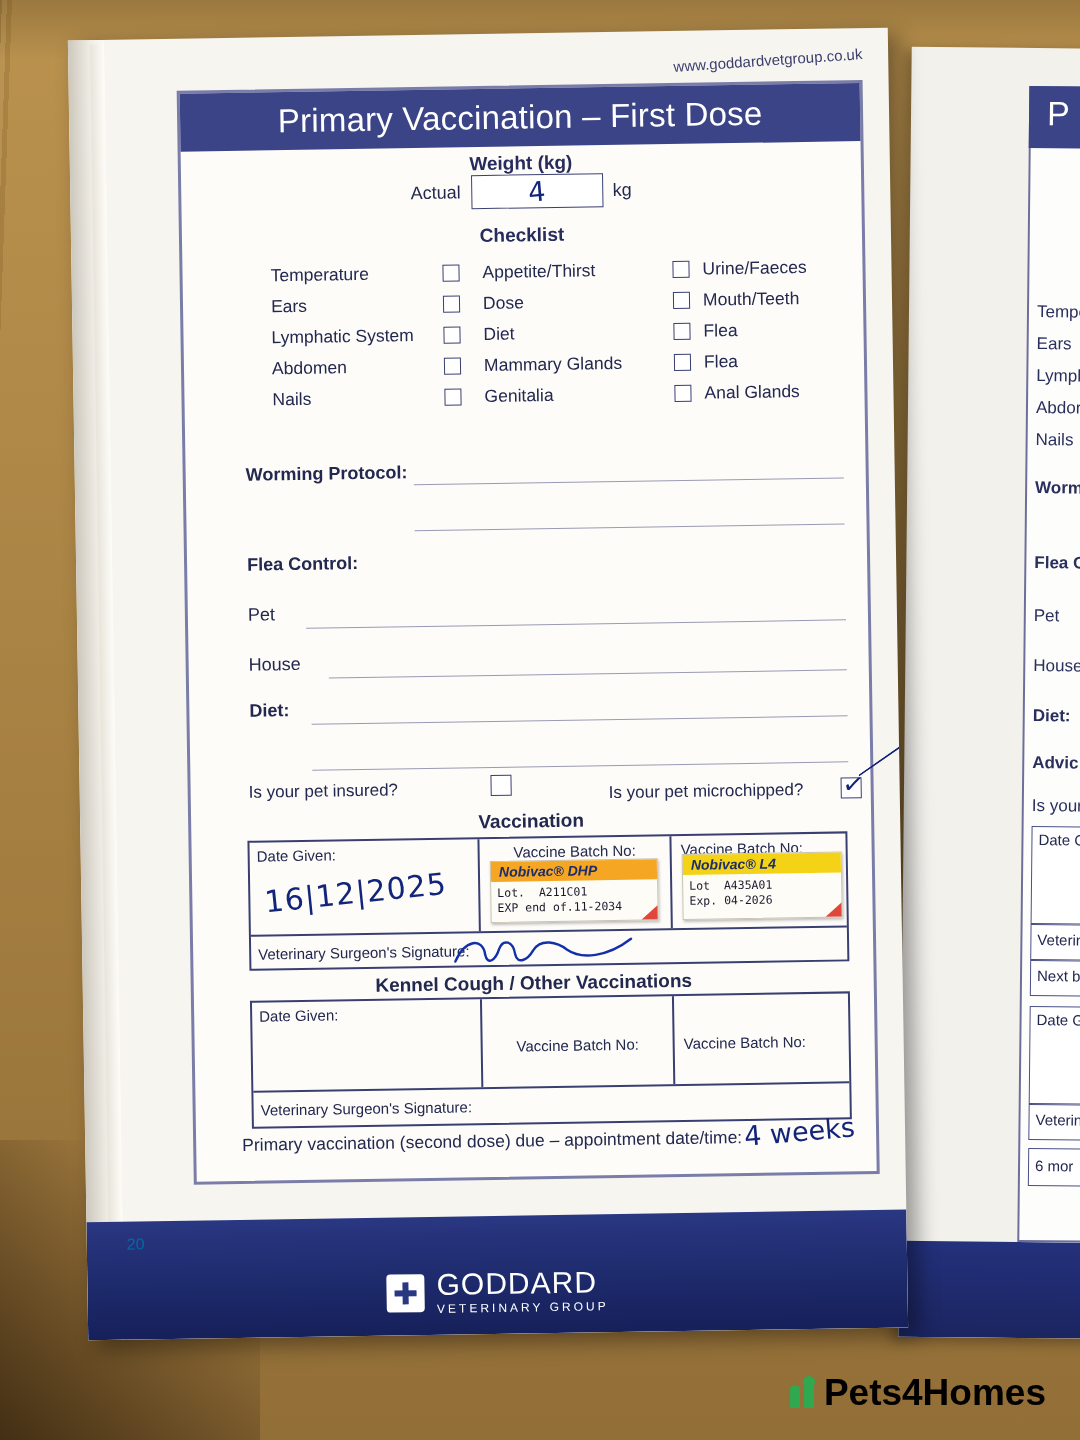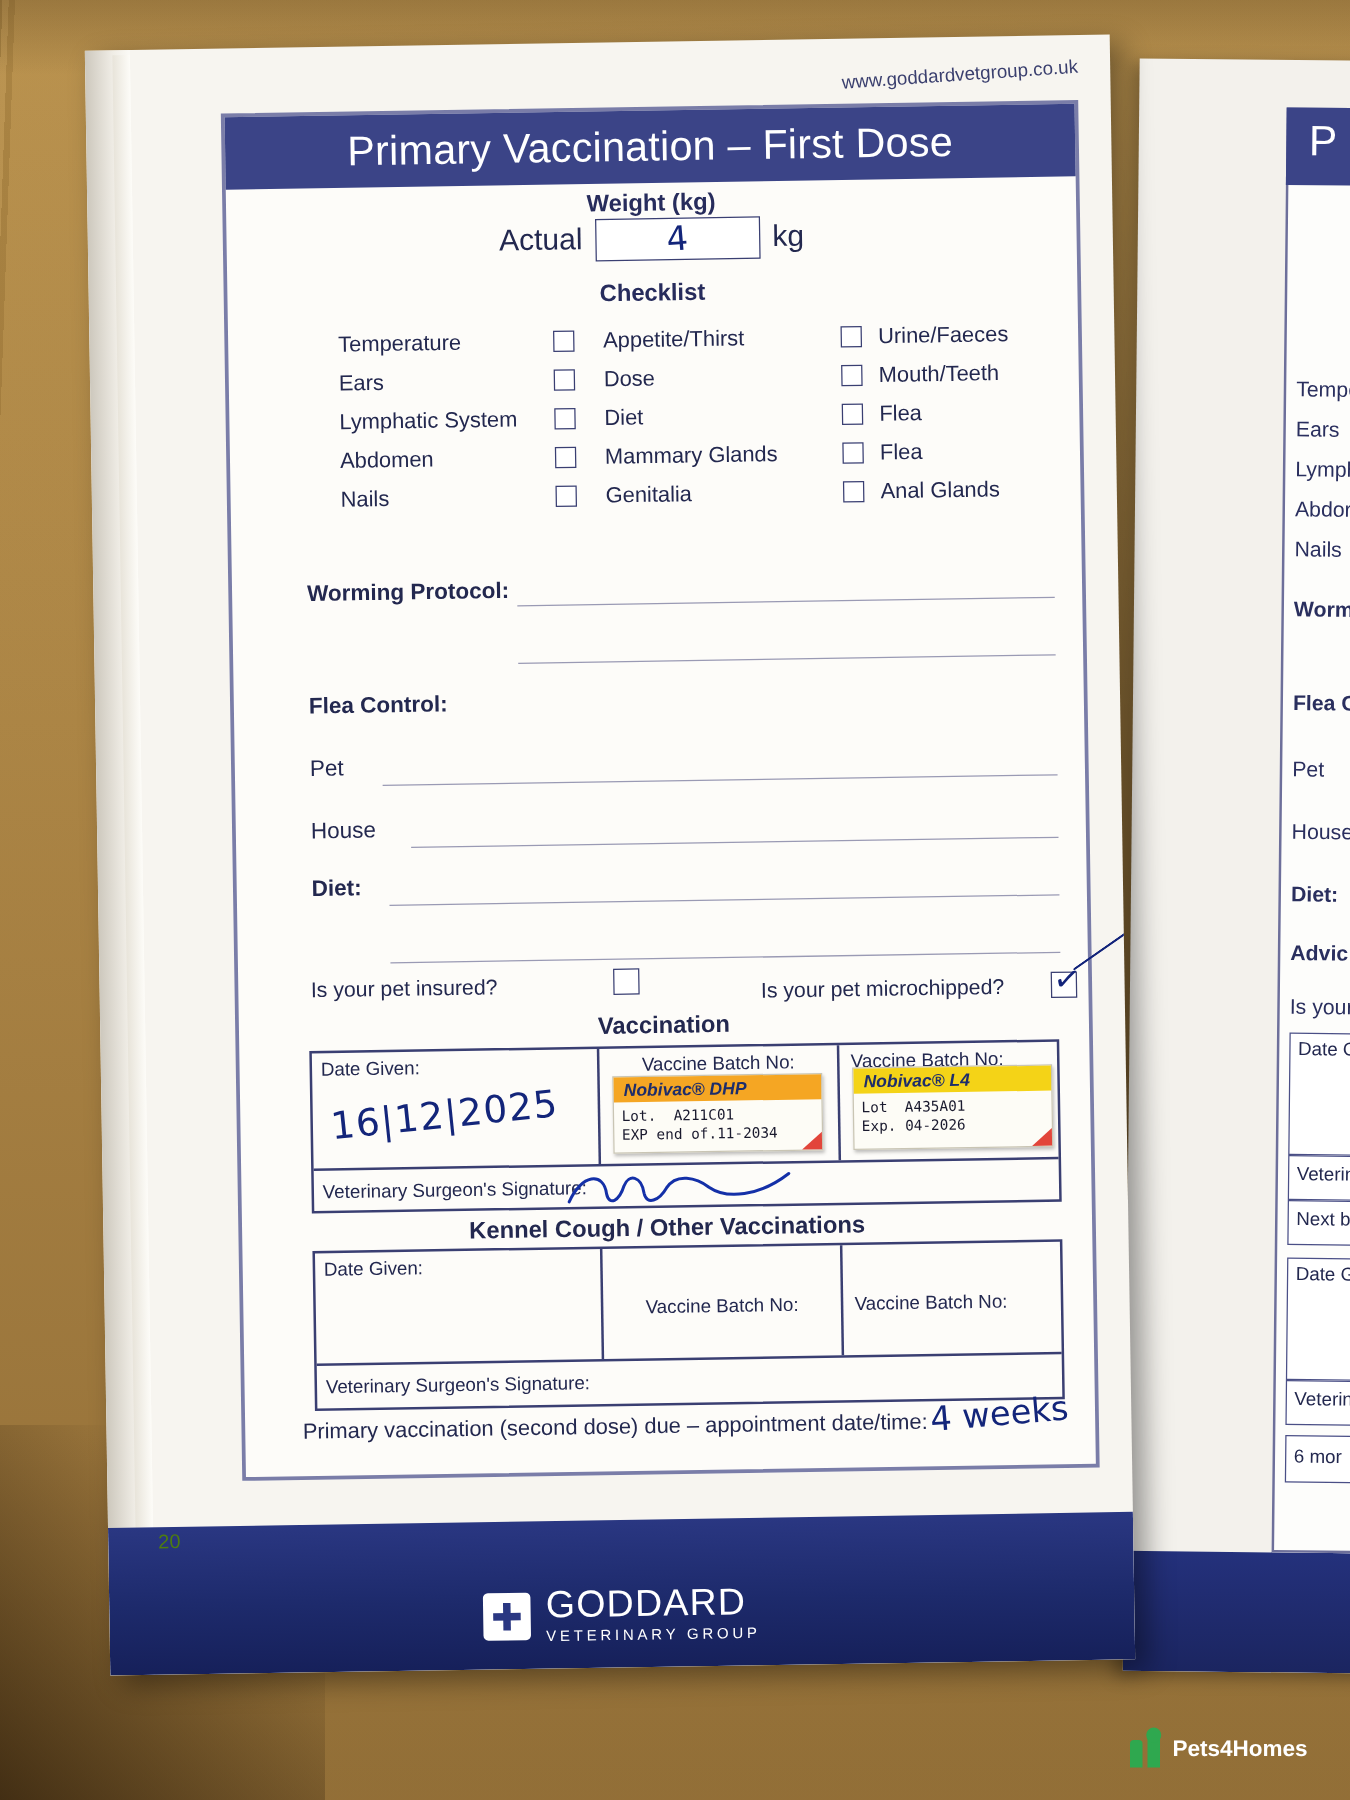--- a/index.html
+++ b/index.html
@@ -100,21 +100,21 @@
     line-height: 58px;
     letter-spacing: .2px;
   }
   .sec-head {
     text-align:center; font-weight:bold; color:#272c5c; font-size: 19px;
   }
   .weight-row {
     position:absolute; left: 0; top: 86px; width: 100%;
     display:flex; align-items:center; justify-content:center; gap: 10px;
   }
-  .lbl { color:#23284f; font-size: 24px; }
+  .lbl { color:#23284f; font-size: 18px; }
   .weight-input {
     width: 132px; height: 34px; border: 1.6px solid #3a3f72; background:#fff;
     display:flex; align-items:center; justify-content:center;
   }
   .hand {
     font-family: "DejaVu Sans", sans-serif;
     color: #13257a;
   }
   .hw-weight { font-size: 27px; transform: rotate(-4deg); }
 
@@ -186,21 +186,21 @@
     border-left: 16px solid transparent; border-bottom: 14px solid #e2453a;
   }
   .hw-date { font-size: 30px; transform: rotate(-5deg); letter-spacing: 1px;}
   .hw-weeks { font-size: 27px; transform: rotate(-4deg);}
 
   .footer-bar {
     position:absolute; left:0; bottom: 0; width: 100%; height: 118px;
     background: linear-gradient(180deg,#2a3782 0%, #1d2a6b 55%, #16205a 100%);
   }
   .page-num {
-    position:absolute; left: 40px; bottom: 96px; color:#4d7c0f; font-size: 16px;
+    position:absolute; left: 40px; bottom: 86px; color:#0369a1; font-size: 16px;
   }
   .brand {
     position:absolute; left: 0; bottom: 20px; width: 100%;
     display:flex; align-items:center; justify-content:center; gap: 12px;
   }
   .brand-mark {
     width: 38px; height: 38px; background:#fff; border-radius: 4px;
     display:flex; align-items:center; justify-content:center;
   }
   .cross { position:relative; width: 22px; height: 22px;}
@@ -221,21 +221,21 @@
   .wm-icon { position:relative; width: 26px; height: 30px; }
   .wm-icon .b1, .wm-icon .b2 {
     position:absolute; bottom:0; width: 10px; background:#2fa84f; border-radius: 3px 3px 0 0;
   }
   .wm-icon .b1 { left: 0; height: 22px; }
   .wm-icon .b2 { left: 14px; height: 30px; }
   .wm-icon .dot {
     position:absolute; left: 13px; top: -2px; width: 12px; height: 12px;
     background:#2fa84f; border-radius: 50%;
   }
-  .wm-text { color:#ffffff; font-size: 18px; font-weight: bold; }
+  .wm-text { color:#000000; font-size: 37px; font-weight: bold; }
 </style>
 </head>
 <body>
 
 <div class="wood-top"></div>
 <div class="wood-shadow"></div>
 
 <div class="page-right">
   <div class="pr-bottom-bar"></div>
   <div class="pr-frame"></div>

